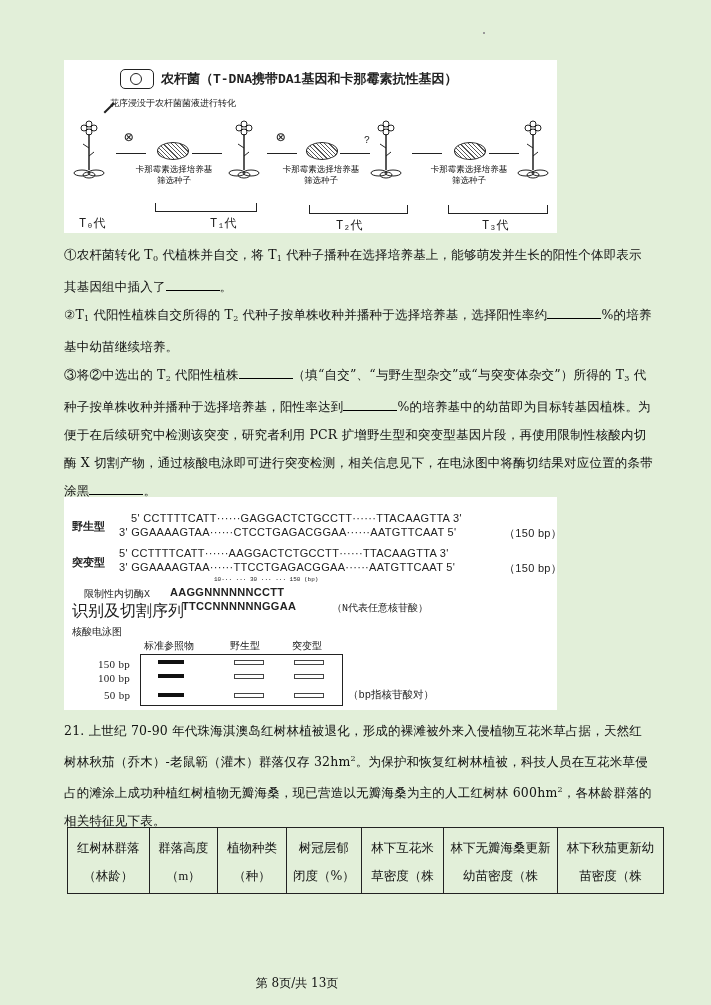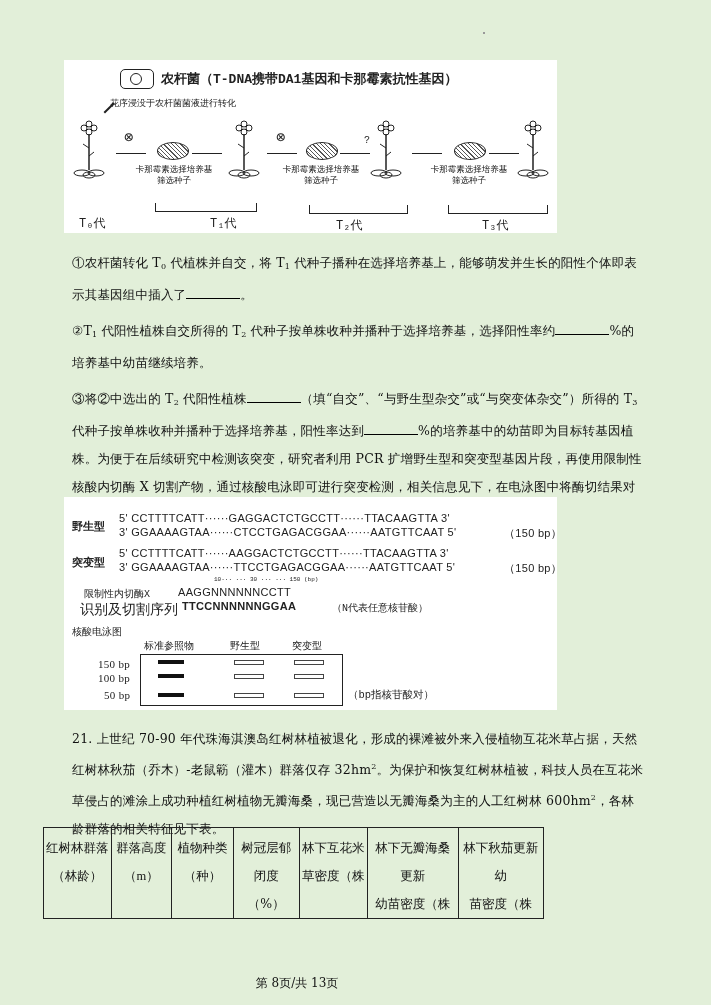--- a/index.html
+++ b/index.html
@@ -6,25 +6,25 @@
   body {
     width:711px; height:1005px; background:#e2efd9; position:relative; overflow:hidden;
     font-family:"DejaVu Serif","Liberation Serif",serif; color:#111;
   }
   .dot { position:absolute; left:483px; top:32px; width:2px; height:2px; background:#999; }
   .fig { position:absolute; background:#fff; }
   .fig1 { left:64px; top:60px; width:493px; height:173px; }
   .fig2 { left:64px; top:497px; width:493px; height:213px; }
   .hand { font-family:Liberation Mono, monospace; color:#222; position:absolute; white-space:nowrap; }
   .para { position:absolute; left:64px; width:590px; font-size:12.5px; line-height:28px; letter-spacing:0.2px; }
-  .para p { margin:8px; }
+  .para p { margin:0; }
   .blank { display:inline-block; border-bottom:1.2px solid #000; height:14px; vertical-align:baseline; }
   sub { font-size:8px; vertical-align:-2px; }
   sup { font-size:8px; vertical-align:5px; }
-  table.t { position:absolute; left:43px; top:827px; width:501px; border-collapse:collapse; font-size:12.5px;padding-left:22px; }
+  table.t { position:absolute; left:67px; top:827px; width:597px; border-collapse:collapse; font-size:12.5px;padding-left:22px; }
   table.t td { border:1.2px solid #222; text-align:center; vertical-align:top; padding:6px 2px 0 2px; height:59px; line-height:28px; }
   .footer { position:absolute; top:975px; left:0; width:594px; text-align:center; font-size:12px; }
   .mono { font-family:"Liberation Sans","DejaVu Sans",sans-serif; font-size:11px; letter-spacing:0.3px; }
   .band { position:absolute; height:4px; }
   .band.solid { background:#111; }
   .band.hollow { border:1px solid #444; height:3px; background:#fff; }
 </style>
 </head>
 <body>
 
@@ -130,34 +130,34 @@
 </div>
 
 <div class="para" style="top:241px;">
   <p><span>①农杆菌转化 T</span><sub>0</sub><span> 代植株并自交，将 T</span><sub>1</sub><span> 代种子播种在选择培养基上，能够萌发并生长的阳性个体即表示其基因组中插入了</span><span class="blank" style="width:54px;"></span><span>。</span></p>
   <p><span>②T</span><sub>1</sub><span> 代阳性植株自交所得的 T</span><sub>2</sub><span> 代种子按单株收种并播种于选择培养基，选择阳性率约</span><span class="blank" style="width:54px;"></span><span>%的培养基中幼苗继续培养。</span></p>
   <p><span>③将②中选出的 T</span><sub>2</sub><span> 代阳性植株</span><span class="blank" style="width:54px;"></span><span>（填“自交”、“与野生型杂交”或“与突变体杂交”）所得的 T</span><sub>3</sub><span> 代种子按单株收种并播种于选择培养基，阳性率达到</span><span class="blank" style="width:54px;"></span><span>%的培养基中的幼苗即为目标转基因植株。为便于在后续研究中检测该突变，研究者利用 PCR 扩增野生型和突变型基因片段，再使用限制性核酸内切酶 X 切割产物，通过核酸电泳即可进行突变检测，相关信息见下，在电泳图中将酶切结果对应位置的条带涂黑</span><span class="blank" style="width:54px;"></span><span>。</span></p>
 </div>
 
 <div class="fig fig2">
   <div class="hand" style="left:8px;top:22px;font-size:11px;font-weight:bold;">野生型</div>
-  <div class="mono hand" style="left:55px;top:15px;">5' CCTTTTCATT······GAGGACTCTGCCTT······TTACAAGTTA 3'</div>
+  <div class="mono hand" style="left:67px;top:15px;">5' CCTTTTCATT······GAGGACTCTGCCTT······TTACAAGTTA 3'</div>
   <div class="mono hand" style="left:55px;top:29px;">3' GGAAAAGTAA······CTCCTGAGACGGAA······AATGTTCAAT 5'</div>
   <div class="mono hand" style="left:440px;top:29px;">（150 bp）</div>
 
   <div class="hand" style="left:8px;top:58px;font-size:11px;font-weight:bold;">突变型</div>
   <div class="mono hand" style="left:55px;top:50px;">5' CCTTTTCATT······AAGGACTCTGCCTT······TTACAAGTTA 3'</div>
   <div class="mono hand" style="left:55px;top:64px;">3' GGAAAAGTAA······TTCCTGAGACGGAA······AATGTTCAAT 5'</div>
   <div class="mono hand" style="left:440px;top:64px;">（150 bp）</div>
 
   <div class="hand" style="left:150px;top:79px;font-size:6px;">10···  ···      30                         ···  ···                    150 (bp)</div>
 
   <div class="hand" style="left:20px;top:90px;font-size:10px;">限制性内切酶X</div>
-  <div class="hand" style="left:16px;top:104px;font-size:14px;">识别及切割序列</div>
-  <div class="mono hand" style="left:114px;top:89px;">AAGGNNNNNNCCTT</div>
+  <div class="hand" style="left:8px;top:104px;font-size:16px;">识别及切割序列</div>
+  <div class="mono hand" style="left:106px;top:89px;font-weight:bold;">AAGGNNNNNNCCTT</div>
   <div class="mono hand" style="left:118px;top:103px;font-weight:bold;">TTCCNNNNNNGGAA</div>
   <div class="hand" style="left:268px;top:104px;font-size:10px;">（N代表任意核苷酸）</div>
 
   <div class="hand" style="left:8px;top:128px;font-size:10px;">核酸电泳图</div>
   <div class="hand" style="left:80px;top:142px;font-size:10px;">标准参照物</div>
   <div class="hand" style="left:166px;top:142px;font-size:10px;">野生型</div>
   <div class="hand" style="left:228px;top:142px;font-size:10px;">突变型</div>
 
   <div class="mono hand" style="left:34px;top:161px;font-family:'Liberation Serif',serif;font-size:11px;">150 bp</div>
   <div class="mono hand" style="left:34px;top:175px;font-family:'Liberation Serif',serif;font-size:11px;">100 bp</div>

